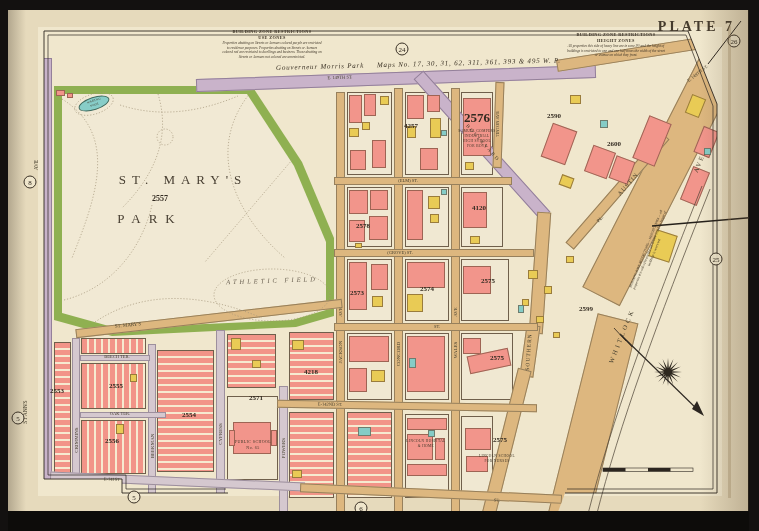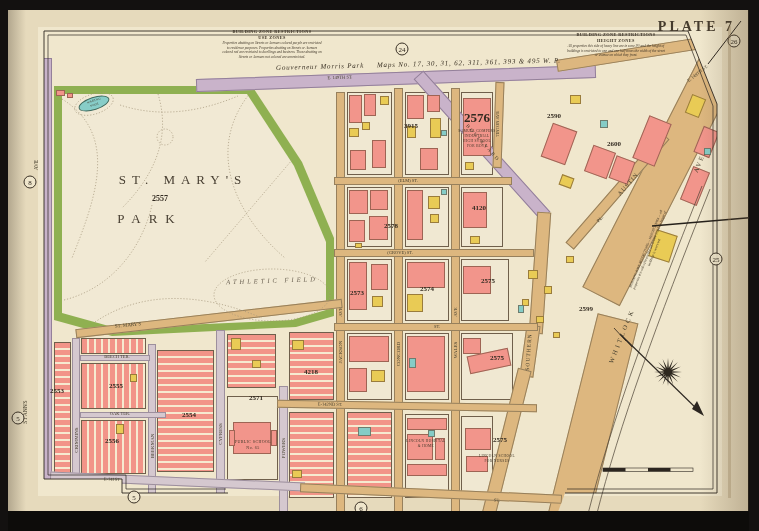--- a/index.html
+++ b/index.html
@@ -291,22 +291,22 @@
       <div class="L label bn" style="left: 116px; top: 386px; transform: translate(-50%, -50%); font-size: 7px;">2555</div>
       <div class="L label bn" style="left: 112px; top: 441px; transform: translate(-50%, -50%); font-size: 7px;">2556</div>
       <div class="L label bn" style="left: 256px; top: 398px; transform: translate(-50%, -50%); font-size: 7px;">2571</div>
       <div class="L label bn" style="left: 311px; top: 372px; transform: translate(-50%, -50%); font-size: 7px;">4218</div>
       <div class="L label bn" style="left: 357px; top: 293px; transform: translate(-50%, -50%); font-size: 7px;">2573</div>
       <div class="L label bn" style="left: 427px; top: 289px; transform: translate(-50%, -50%); font-size: 7px;">2574</div>
       <div class="L label bn" style="left: 488px; top: 281px; transform: translate(-50%, -50%); font-size: 7px;">2575</div>
       <div class="L label bn" style="left: 497px; top: 358px; transform: translate(-50%, -50%); font-size: 7px;">2575</div>
       <div class="L label bn" style="left: 500px; top: 440px; transform: translate(-50%, -50%); font-size: 7px;">2575</div>
       <div class="L label bn" style="left: 477px; top: 117px; transform: translate(-50%, -50%); font-size: 13px;">2576</div>
-      <div class="L label bn" style="left: 411px; top: 126px; transform: translate(-50%, -50%); font-size: 7px;">3915</div>
-      <div class="L label bn" style="left: 363px; top: 226px; transform: translate(-50%, -50%); font-size: 7px; margin-left: 28px;">2578</div>
+      <div class="L label bn" style="left: 411px; top: 126px; transform: translate(-50%, -50%); font-size: 7px;">4257</div>
+      <div class="L label bn" style="left: 363px; top: 226px; transform: translate(-50%, -50%); font-size: 7px;">2578</div>
       <div class="L label bn" style="left: 479px; top: 208px; transform: translate(-50%, -50%); font-size: 7px;">4120</div>
       <div class="L label bn" style="left: 554px; top: 116px; transform: translate(-50%, -50%); font-size: 7px;">2590</div>
       <div class="L label bn" style="left: 586px; top: 309px; transform: translate(-50%, -50%); font-size: 7px;">2599</div>
       <div class="L label bn" style="left: 614px; top: 144px; transform: translate(-50%, -50%); font-size: 7px;">2600</div>
       <div class="L label park" style="left: 183px; top: 179px; transform: translate(-50%, -50%); font-size: 13px; letter-spacing: 6px;">ST.  MARY'S</div>
       <div class="L label bn" style="left: 160px; top: 199px; transform: translate(-50%, -50%); font-size: 8px;">2557</div>
       <div class="L label park" style="left: 150px; top: 218px; transform: translate(-50%, -50%); font-size: 13px; letter-spacing: 8px;">PARK</div>
       <div class="L label field" style="left: 272px; top: 281px; transform: translate(-50%, -50%) rotate(-2deg); font-size: 6.5px; letter-spacing: 3px;">ATHLETIC FIELD</div>
       <div class="L label poi" style="left: 94px; top: 101px; transform: translate(-50%, -50%) rotate(-18deg); font-size: 3px;">WADING</div>
       <div class="L label poi" style="left: 95px; top: 105px; transform: translate(-50%, -50%) rotate(-18deg); font-size: 3px;">POOL</div>

